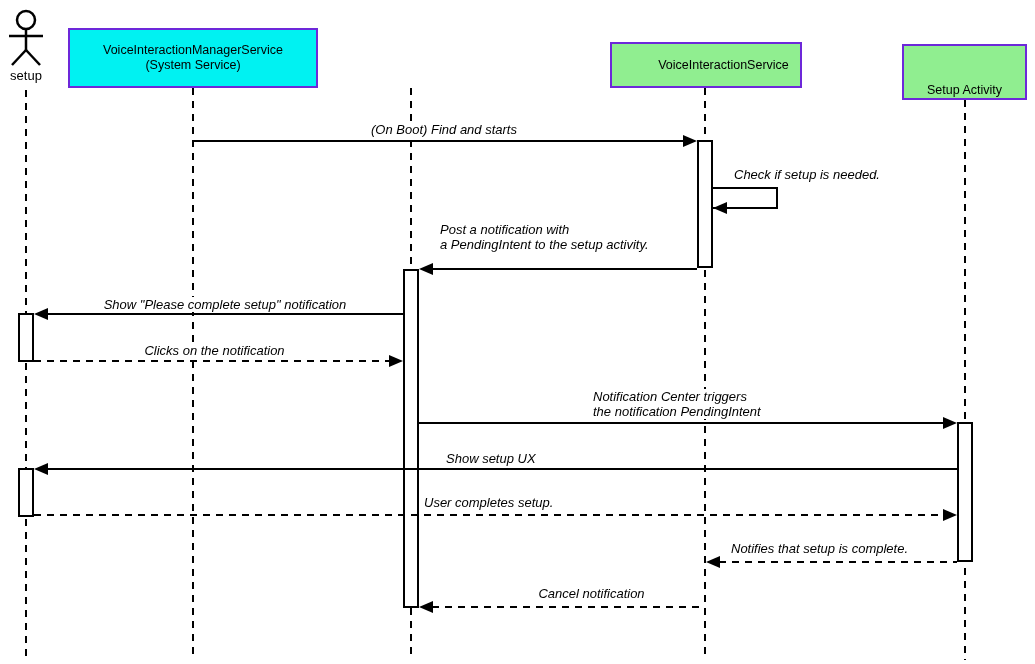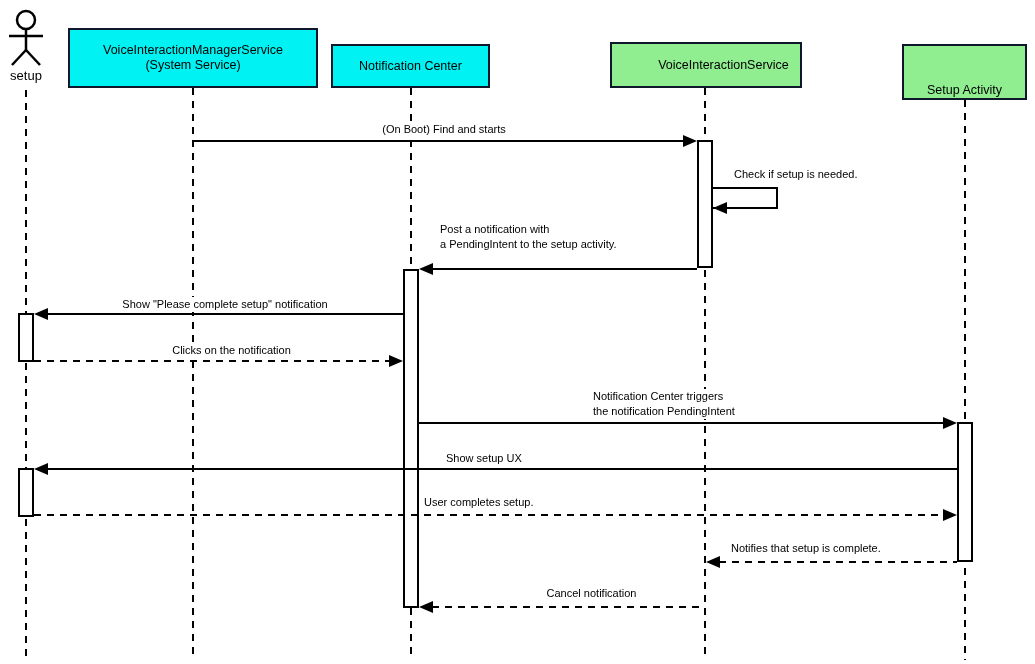--- a/index.html
+++ b/index.html
@@ -5,21 +5,21 @@
   html,body { margin:0; padding:0; background:#ffffff; }
   #stage {
     position:relative; width:1035px; height:664px; background:#ffffff;
     font-family:"Liberation Sans", sans-serif; color:#000; overflow:hidden;
   }
   .lifeline {
     position:absolute; width:2px;
     background:repeating-linear-gradient(to bottom,#000 0 7px,transparent 7px 13px);
   }
   .participant {
-    position:absolute; box-sizing:border-box; border:2px solid #0f172a;
+    position:absolute; box-sizing:border-box; border:2px solid #6d28d9;
     display:flex; align-items:center; justify-content:center;
     text-align:center; font-size:12.5px; line-height:15px; white-space:pre-line;
   }
   .activation {
     position:absolute; box-sizing:border-box; width:16px;
     background:#fff; border:2px solid #000;
   }
   .msg-line { position:absolute; height:2px; background:#000; }
   .msg-line.dashed {
     background:repeating-linear-gradient(to right,#000 0 7px,transparent 7px 13px);
@@ -31,21 +31,21 @@
   }
   .head-right {
     position:absolute; width:0; height:0;
     border-top:6px solid transparent; border-bottom:6px solid transparent;
     border-left:14px solid #000;
   }
   .self-loop {
     position:absolute; box-sizing:border-box;
     border-top:2px solid #000; border-right:2px solid #000; border-bottom:2px solid #000;
   }
-  .msg-label { position:absolute; font-size:11px; line-height:15px; }
+  .msg-label { position:absolute; font-size:13px; line-height:15px;font-style:italic; }
   .msg-label > span { background:#fff; padding:0 2px; white-space:pre-line; display:inline-block; text-align:left; }
   .msg-label.center { text-align:center; }
   .actor-label { position:absolute; font-size:13px; text-align:center; }
   svg line, svg circle { stroke:#000; stroke-width:2.5; fill:none; }
 </style>
 </head>
 <body>
 
 <div id="stage">
 
@@ -73,21 +73,21 @@
   <div class="head-left" style="left:419px; top:263px;"></div>
   <div class="msg-label" style="left:438px; top:222px;"><span>Post a notification with
 a PendingIntent to the setup activity.</span></div>
 
   <div class="msg-line" style="left:47px; top:313px; width:356px;"></div>
   <div class="head-left" style="left:34px; top:308px;"></div>
   <div class="msg-label center" style="left:47px; top:297px; width:356px;"><span>Show "Please complete setup" notification</span></div>
 
   <div class="msg-line dashed" style="left:34px; top:360px; width:356px;"></div>
   <div class="head-right" style="left:389px; top:355px;"></div>
-  <div class="msg-label center" style="left:60px; top:343px; width:343px;"><span>Clicks on the notification</span></div>
+  <div class="msg-label center" style="left:43px; top:343px; width:343px;"><span>Clicks on the notification</span></div>
 
   <div class="msg-line" style="left:419px; top:422px; width:525px;"></div>
   <div class="head-right" style="left:943px; top:417px;"></div>
   <div class="msg-label" style="left:591px; top:389px;"><span>Notification Center triggers
 the notification PendingIntent</span></div>
 
   <div class="msg-line" style="left:47px; top:468px; width:910px;"></div>
   <div class="head-left" style="left:34px; top:463px;"></div>
   <div class="msg-label" style="left:444px; top:451px;"><span>Show setup UX</span></div>
 
@@ -109,23 +109,20 @@
     <line x1="3" y1="29" x2="37" y2="29"></line>
     <line x1="20" y1="43" x2="6" y2="58"></line>
     <line x1="20" y1="43" x2="34" y2="58"></line>
   </svg>
   <div class="actor-label" style="left:2px; top:68px; width:48px;">setup</div>
 
   <div class="participant" style="left: 68px; top: 28px; width: 250px; height: 60px; background-color: rgb(0, 242, 242);">
     <span>VoiceInteractionManagerService
 (System Service)</span>
   </div>
-  <div class="participant" style="left: 331px; top: 44px; width: 159px; height: 44px; background-color: rgb(0, 242, 242);">
-    <span>Notification Center</span>
-  </div>
   <div class="participant" style="left: 610px; top: 42px; width: 192px; height: 46px; background-color: rgb(144, 238, 144); padding-left: 35px;">
     <span>VoiceInteractionService</span>
   </div>
   <div class="participant" style="left: 902px; top: 44px; width: 125px; height: 56px; background-color: rgb(144, 238, 144); align-items: flex-end;">
     <span>Setup Activity</span>
   </div>
 
 </div>
 
 </body></html>

